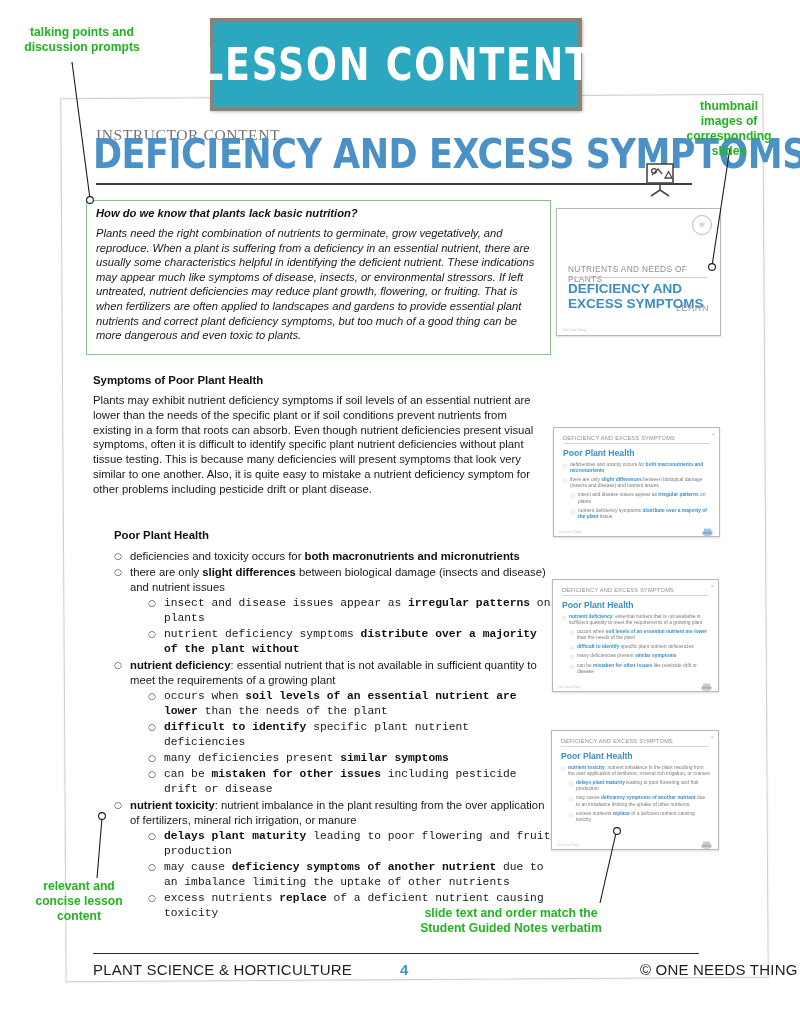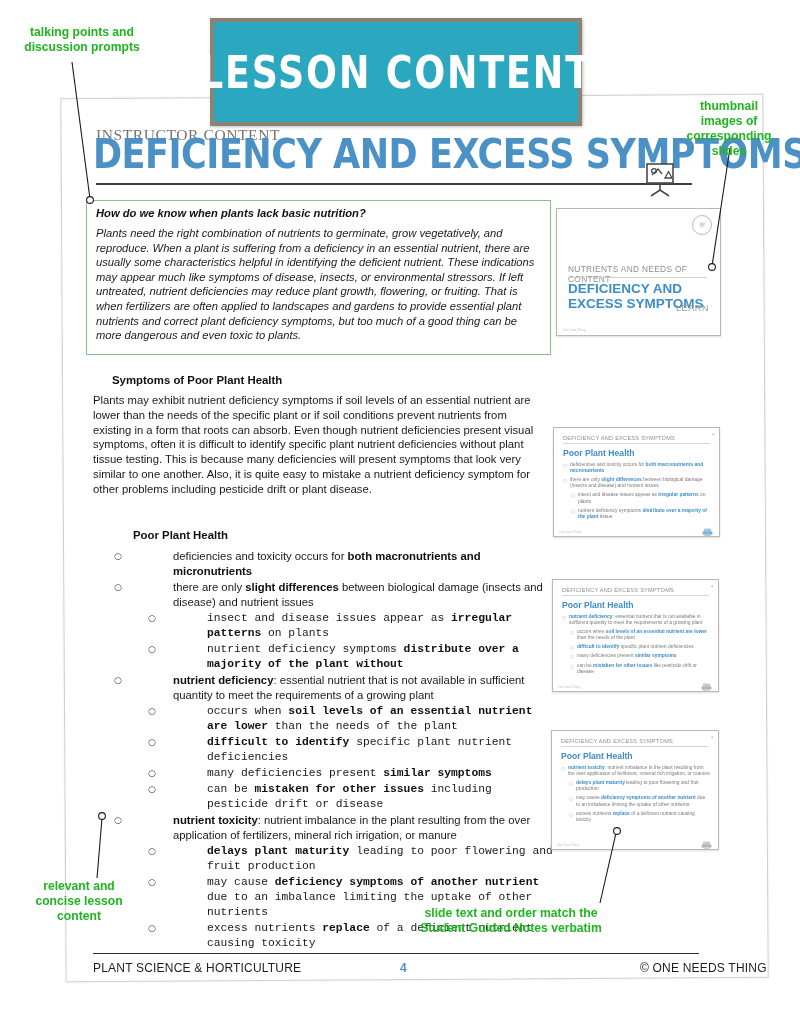--- a/index.html
+++ b/index.html
@@ -18,21 +18,21 @@
     background: #ffffff;
     border: 1px solid #cfcfcf;
     box-shadow: 0 0 2px rgba(0,0,0,0.10);
     transform: rotate(-0.35deg);
     transform-origin: 50% 50%;
   }
 
   
   .banner {
     position: absolute;
-    left: 210px; top: 18px; width: 372px; height: 108px;
+    left: 210px; top: 18px; width: 372px; height: 93px;
     background: #2ba7bf;
     border: 4px solid #8a8478;
     display: flex; align-items: center; justify-content: center;
     z-index: 40;
     box-shadow: 1px 1px 3px rgba(0,0,0,0.25);
   }
   .banner-text {
     color: #ffffff;
     font-family: "DejaVu Sans Condensed", "Liberation Sans Narrow", "Liberation Sans", sans-serif;
     font-weight: 700;
@@ -100,40 +100,40 @@
     font-size: 11.2px; font-weight: 700; font-style: italic; color: #111;
     margin-bottom: 7px;
   }
   .intro-p {
     font-size: 11.2px; font-style: italic; color: #1a1a1a; line-height: 14.6px;
     text-align: left;
   }
 
   
   .sec-head {
-    position: absolute; font-size: 11.4px; font-weight: 700; color: #111; margin-left: 19px;
+    position: absolute; font-size: 11.4px; font-weight: 700; color: #111;
   }
   #h-symptoms { left: 93px; top: 374px; }
   .body-p {
     position: absolute; left: 93px; top: 393px; width: 448px;
     font-size: 11.3px; line-height: 14.8px; color: #1a1a1a;
   }
   #h-poor { left: 114px; top: 529px; }
 
   
   .blist { position: absolute; left: 114px; top: 549px; width: 442px; }
   .li { display: flex; align-items: flex-start; margin-bottom: 1px; }
   .li .bl {
     flex: 0 0 auto;
     width: 16px;
     font-size: 9px; line-height: 15px; color: #333;
     font-family: "DejaVu Sans", sans-serif;
     text-align: left;
   }
-  .li .tx { flex: 1 1 auto; font-size: 11.3px; line-height: 15px; color: #1a1a1a; margin-left: 43px; }
+  .li .tx { flex: 1 1 auto; font-size: 11.3px; line-height: 15px; color: #1a1a1a; }
   .li.lvl2 { margin-left: 34px; }
   .li.lvl2 .tx { width: 408px; font-family: Liberation Mono, monospace; }
   .li .tx b { font-weight: 700; color: #101010; }
 
   
   .thumb {
     position: absolute;
     background: #ffffff;
     border: 1px solid #b8b8b8;
     box-shadow: 0 1px 2px rgba(0,0,0,0.14);
@@ -203,21 +203,21 @@
     position: absolute; left: 5px; bottom: 2px; font-size: 3.1px; color: #c2c2c2;
   }
 
   
   .foot-rule {
     position: absolute; left: 93px; top: 953px; width: 606px;
     border-top: 1.4px solid #2b2b2b;
   }
   .foot {
     position: absolute; top: 961px; font-family: "Liberation Sans Narrow","Liberation Sans",sans-serif;
-    font-size: 12px; color: #1e1e1e; letter-spacing: 0.2px;
+    font-size: 15px; color: #1e1e1e; letter-spacing: 0.2px;
   }
   #foot-left  { left: 93px; }
   #foot-page  { left: 400px; color: #4b91c6; font-weight: 700; }
   #foot-right { left: 640px; }
 </style>
 </head>
 <body>
 
 <div id="stage">
 
@@ -233,21 +233,21 @@
       <circle cx="13" cy="9" r="2.4" fill="none" stroke="#4a4a4a" stroke-width="1.3"></circle>
       <path d="M11 13 L17 7 L21 12" fill="none" stroke="#4a4a4a" stroke-width="1.3"></path>
       <path d="M24 16 L27.5 9.5 L31 16 Z" fill="none" stroke="#4a4a4a" stroke-width="1.3"></path>
       <line x1="19" y1="21" x2="19" y2="28" stroke="#4a4a4a" stroke-width="1.6"></line>
       <line x1="19" y1="28" x2="10" y2="34" stroke="#4a4a4a" stroke-width="1.6"></line>
       <line x1="19" y1="28" x2="28" y2="34" stroke="#4a4a4a" stroke-width="1.6"></line>
     </svg>
   </div>
 
   <div class="intro-box">
-    <div class="intro-q">How do we know when plants lack basic nutrition?</div>
+    <div class="intro-q">How do we know that plants lack basic nutrition?</div>
     <div class="intro-p">Plants need the right combination of nutrients to germinate, grow vegetatively, and reproduce. When a plant is suffering from a deficiency in an essential nutrient, there are usually some characteristics helpful in identifying the deficient nutrient. These indications may appear much like symptoms of disease, insects, or environmental stressors. If left untreated, nutrient deficiencies may reduce plant growth, flowering, or fruiting. That is when fertilizers are often applied to landscapes and gardens to provide essential plant nutrients and correct plant deficiency symptoms, but too much of a good thing can be more dangerous and even toxic to plants.</div>
   </div>
 
   <div class="sec-head" id="h-symptoms">Symptoms of Poor Plant Health</div>
   <div class="body-p">Plants may exhibit nutrient deficiency symptoms if soil levels of an essential nutrient are lower than the needs of the specific plant or if soil conditions prevent nutrients from existing in a form that roots can absorb. Even though nutrient deficiencies present visual symptoms, often it is difficult to identify specific plant nutrient deficiencies without plant tissue testing. This is because many deficiencies will present symptoms that look very similar to one another. Also, it is quite easy to mistake a nutrient deficiency symptom for other problems including pesticide drift or plant disease.</div>
 
   <div class="sec-head" id="h-poor">Poor Plant Health</div>
 
   <div class="blist" id="bullet-list">
       <div class="li">
@@ -300,21 +300,21 @@
       </div>
       <div class="li lvl2">
         <span class="bl">○</span>
         <span class="tx">excess nutrients <b>replace</b> of a deficient nutrient causing toxicity</span>
       </div>
     </div>
 
   <div class="thumb" id="thumb1">
     <div class="cover">
       <div class="stamp">⚛</div>
-      <div class="c-kicker">NUTRIENTS AND NEEDS OF CONTENT</div>
+      <div class="c-kicker">NUTRIENTS AND NEEDS OF PLANTS</div>
       <div class="c-rule"></div>
       <div class="c-title">DEFICIENCY AND EXCESS SYMPTOMS</div>
       <div class="c-learn">LEARN</div>
       <div class="c-mark">One Less Thing</div>
     </div>
   </div>
 
   <div class="thumb" id="thumb2">
     <div class="corner-mark">•</div>
     <div class="t-kicker">DEFICIENCY AND EXCESS SYMPTOMS</div>

